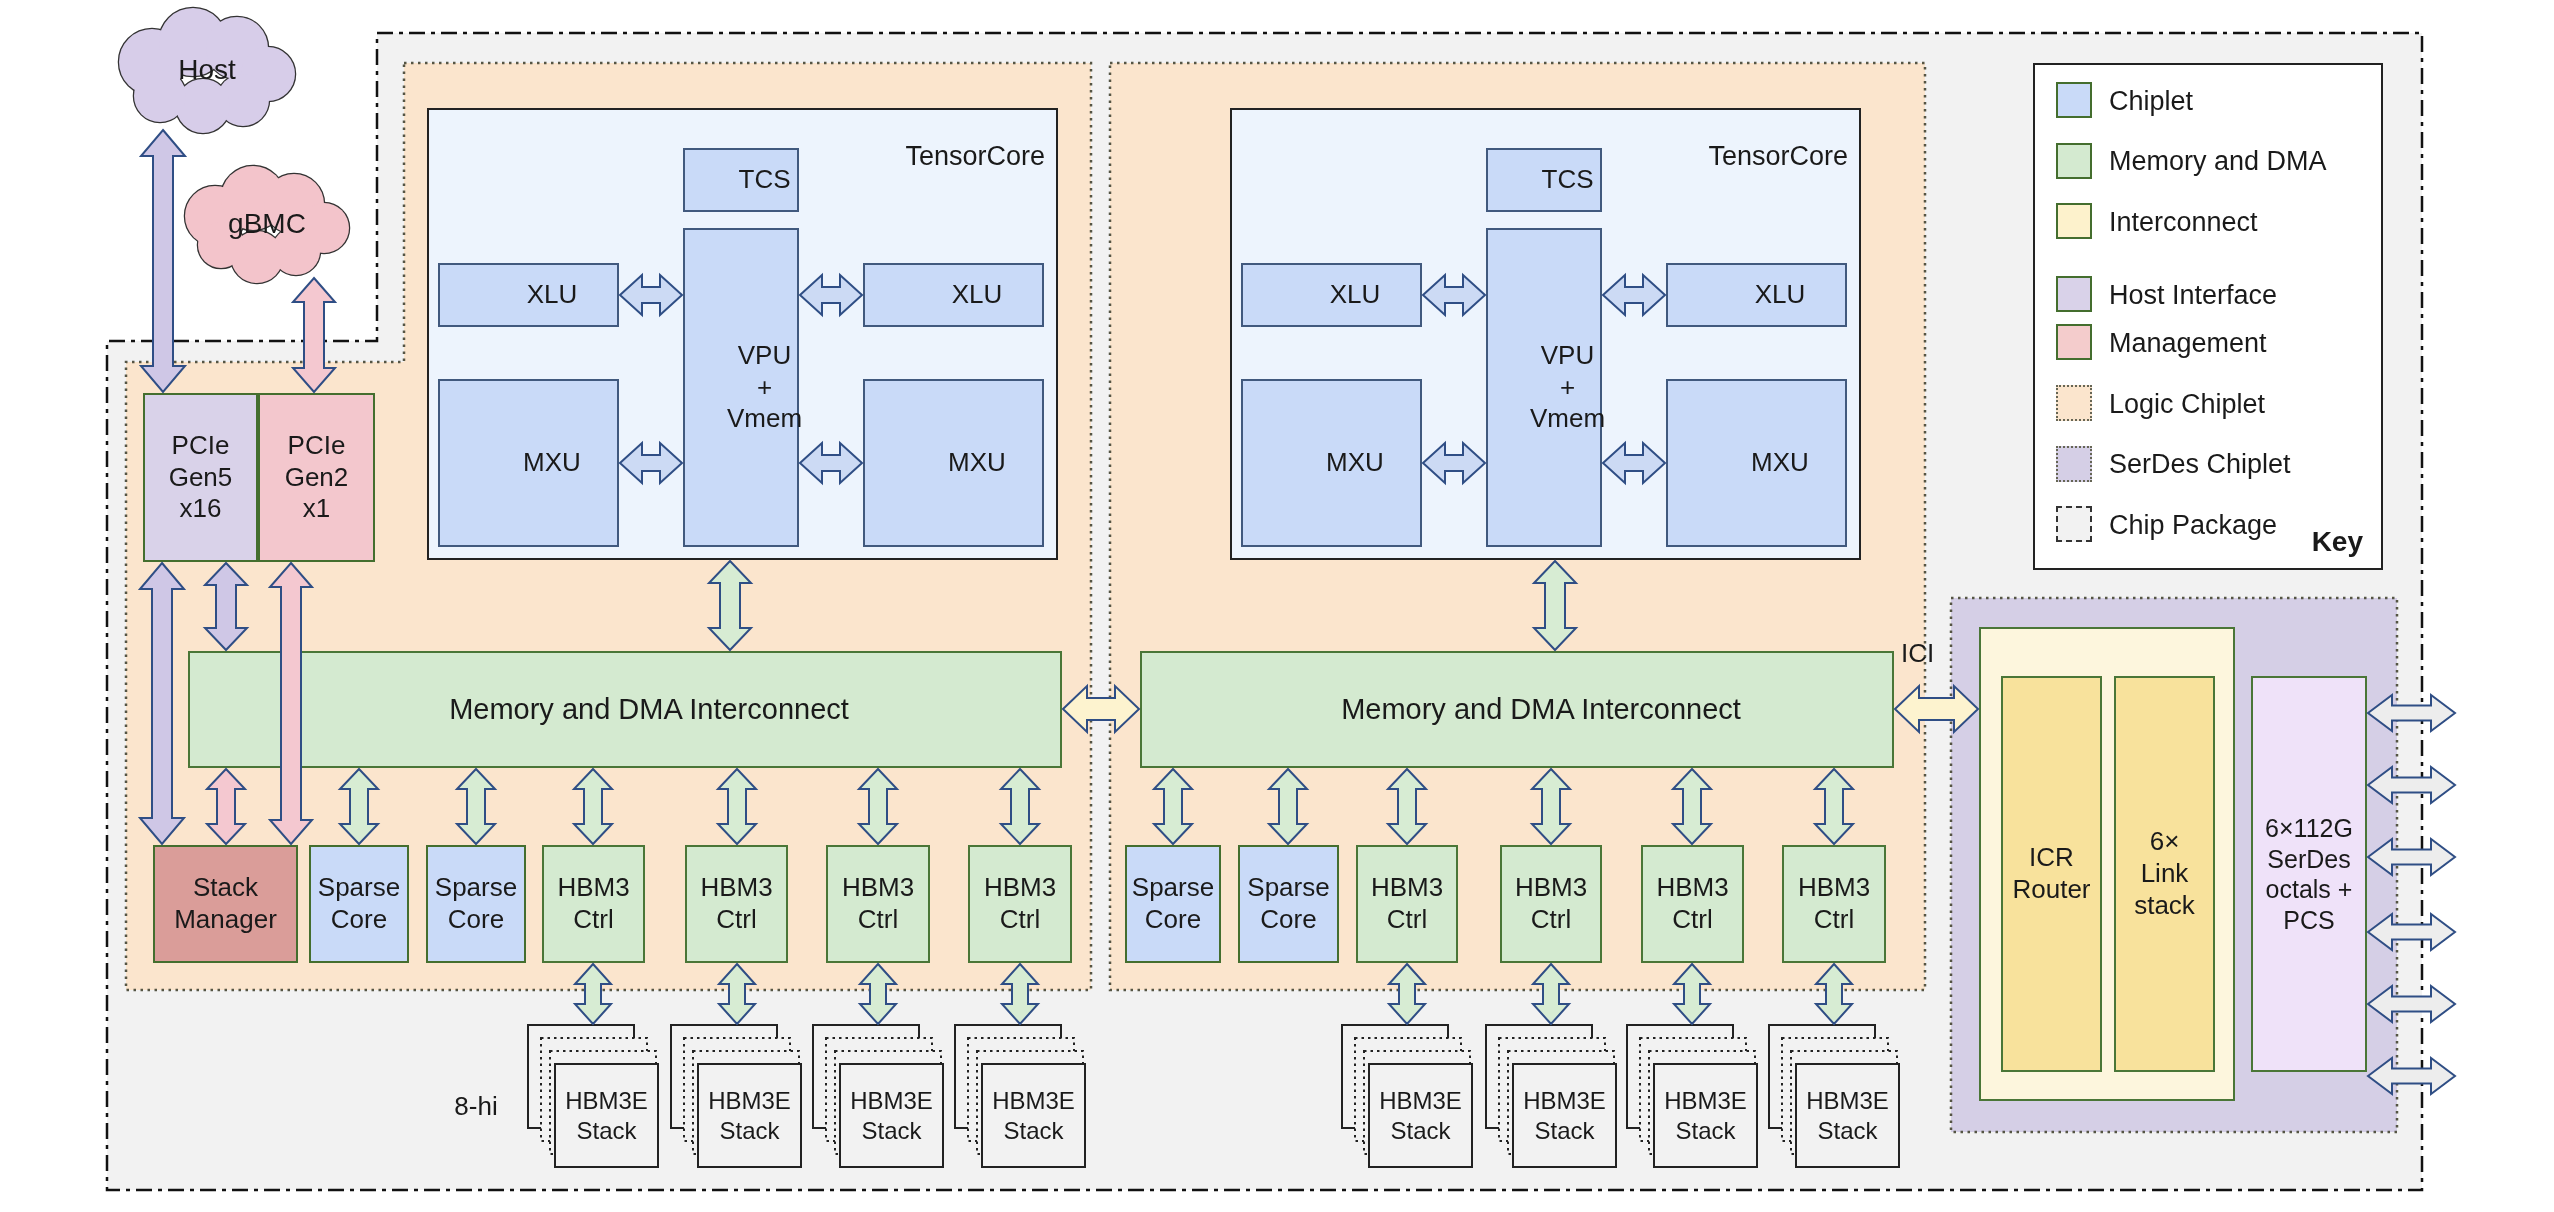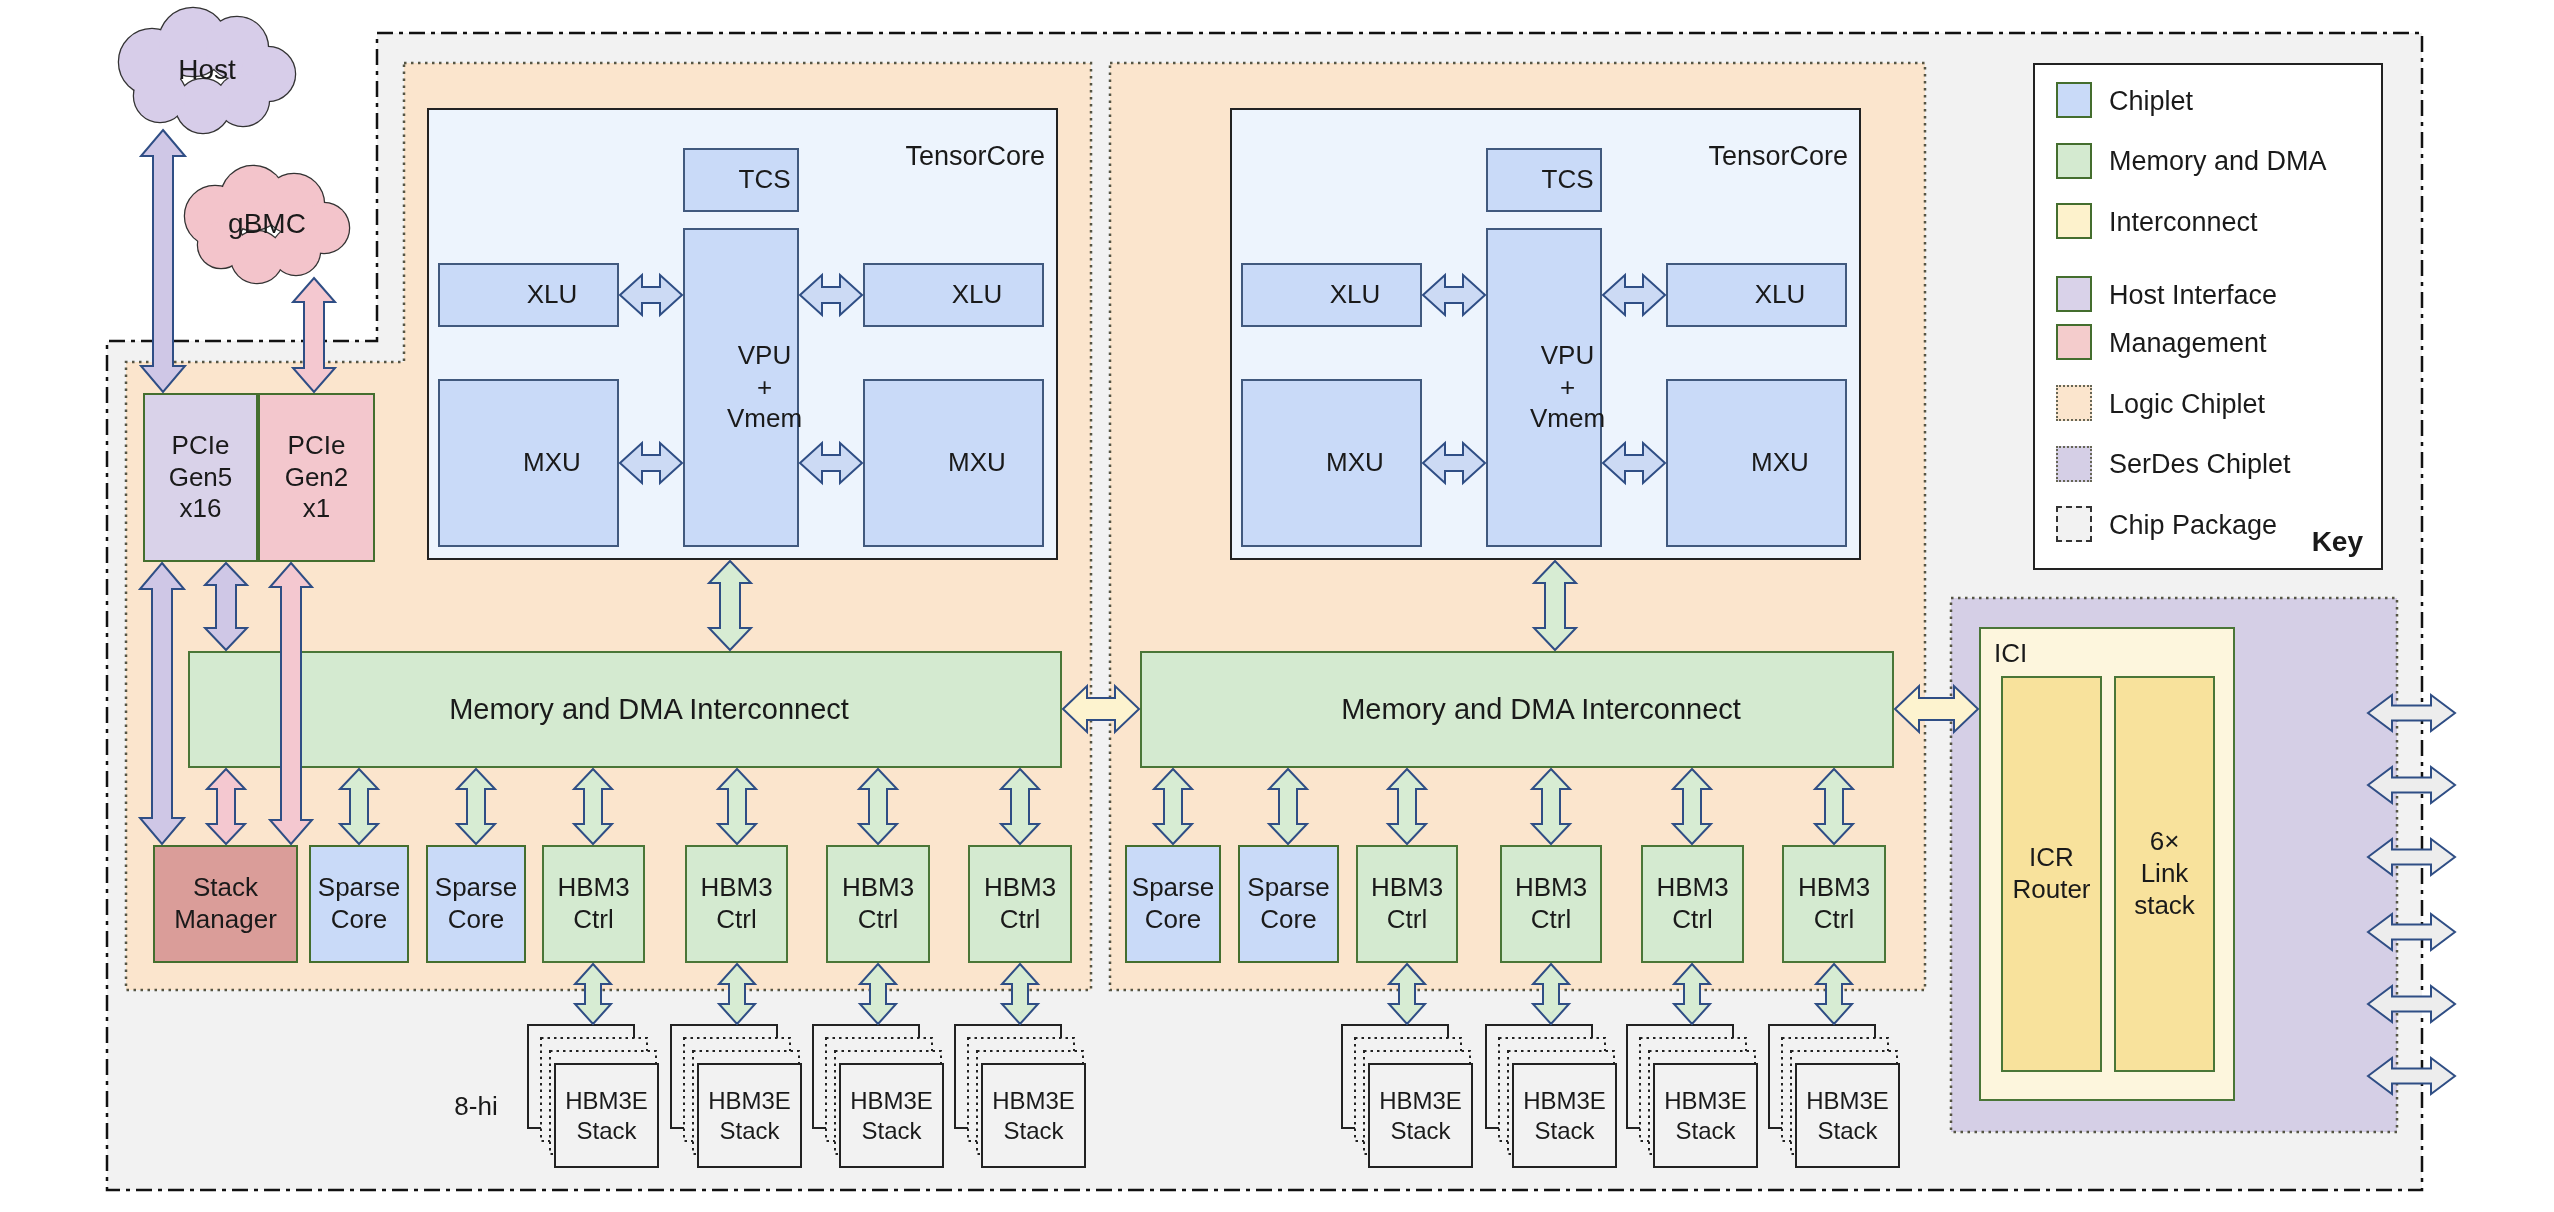--- a/index.html
+++ b/index.html
@@ -178,26 +178,30 @@
 Stack</div>
   <div class="blk stackfront fs24" style="left:1512px;top:1063px;width:105px;height:105px;">HBM3E
 Stack</div>
   <div class="blk stackfront fs24" style="left:1653px;top:1063px;width:105px;height:105px;">HBM3E
 Stack</div>
   <div class="blk stackfront fs24" style="left:1795px;top:1063px;width:105px;height:105px;">HBM3E
 Stack</div>
   <div class="blk plain fs26" style="left:440px;top:1090px;width:72px;height:34px;">8-hi</div>
 
   <div class="blk fs26" style="left:1979px;top:627px;width:256px;height:474px;background:#fdf6dd;border-color:#4a7637;"></div>
-  <div class="blk plain fs26" style="left:1994px;top:638px;width:60px;height:32px;justify-content:flex-start;text-align:left;">ICI</div>
+  <div class="blk plain fs26" style="left:1901px;top:638px;width:60px;height:32px;justify-content:flex-start;text-align:left;">ICI</div>
   <div class="blk fs26" style="left:2001px;top:676px;width:101px;height:396px;background:#f8e29c;border-color:#4a7637;">ICR
 Router</div>
   <div class="blk fs26" style="left:2114px;top:676px;width:101px;height:396px;background:#f8e29c;border-color:#4a7637;">6×
 Link
 stack</div>
+  <div class="blk fs25" style="left:2251px;top:676px;width:116px;height:396px;background:#efe2f9;border-color:#4a7637;">6×112G
+SerDes
+octals +
+PCS</div>
 
   <div id="keybox">
     <div id="key-rows">
         <div class="key-row" style="top: 14px;">
           <div class="key-swatch" style="background: rgb(201, 218, 248); border: 2px solid rgb(68, 110, 46);"></div>
           <div class="key-label">Chiplet</div>
         </div>
         <div class="key-row" style="top: 74.6px;">
           <div class="key-swatch" style="background: rgb(212, 234, 208); border: 2px solid rgb(68, 110, 46);"></div>
           <div class="key-label">Memory and DMA</div>

